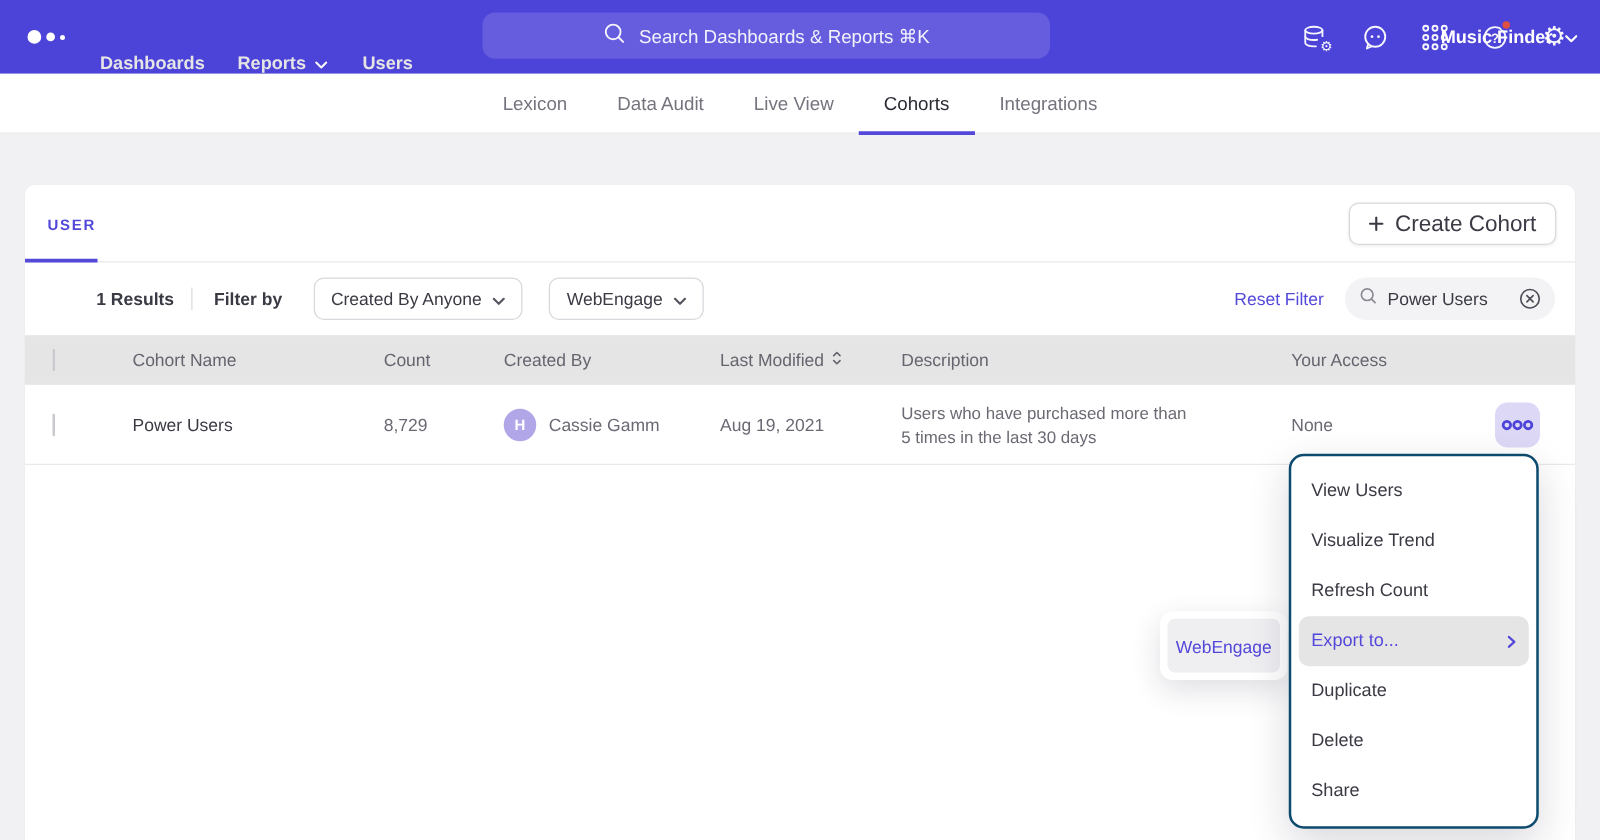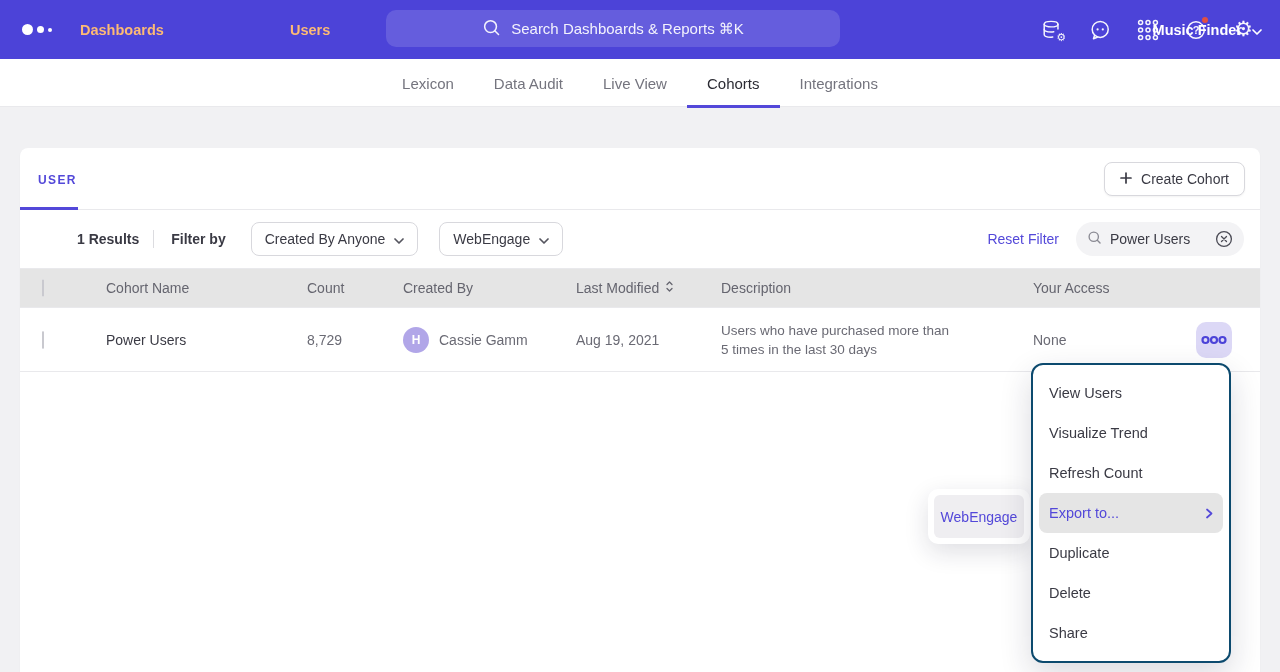--- a/index.html
+++ b/index.html
@@ -6,22 +6,22 @@
   html,body { width:1280px; height:672px; overflow:hidden; }
   body { font-family:"Liberation Sans", sans-serif; background:#f1f1f3; position:relative; color:#3a3a44; }
 
   
   .topnav { position:absolute; left:0; top:0; width:1280px; height:59px; background:#4c43d8; }
   .logo { position:absolute; left:22px; top:0; height:59px; display:flex; align-items:center; gap:4px; }
   .logo i { display:block; border-radius:50%; background:#fff; }
   .logo i:nth-child(1){ width:11px; height:11px; }
   .logo i:nth-child(2){ width:7px; height:7px; }
   .logo i:nth-child(3){ width:4px; height:4px; }
-  .navlink { position:absolute; top:0; height:59px; display:flex; align-items:center; gap:7px;
-             color:#fdba74; font-size:14.5px; font-weight:700; cursor:pointer; }
+  .navlink { position:absolute; top:0; height:59px; display:flex; align-items:flex-end; gap:7px;
+             color:#e5e5e5; font-size:14.5px; font-weight:700; cursor:pointer; }
   .nl-dash { left:80px; } .nl-rep { left:190px; } .nl-users { left:290px; }
   .navlink svg { opacity:.95; }
   .gsearch { position:absolute; left:386px; top:10px; width:454px; height:37px; border-radius:10px;
              background:rgba(255,255,255,0.14); display:flex; align-items:center; justify-content:center;
              gap:10px; color:rgba(255,255,255,0.92); font-size:15px; cursor:text; }
   .tn-icons { position:absolute; right:0; top:0; height:59px; display:flex; align-items:center; }
   .tn-ic { position:relative; width:23px; height:23px; margin-right:25px; color:#fff; opacity:.95; cursor:pointer; display:flex; align-items:center; justify-content:center; }
   .tn-ic svg { display:block; }
   .gear-glyph { font-size:21px; line-height:1; color:#fff; font-family:"DejaVu Sans", sans-serif; }
   .mini-gear { position:absolute; right:-4px; bottom:-3px; font-size:11px; line-height:1; color:#fff;
@@ -40,21 +40,21 @@
 
   
   .card { position:absolute; left:20px; top:148px; width:1240px; height:548px; background:#fff;
           border-radius:8px 8px 0 0; box-shadow:0 1px 2px rgba(0,0,0,.04); }
   .sect-head { position:relative; height:62px; border-bottom:1px solid #e9e9ec; }
   .user-tab { position:absolute; left:18px; top:25px; font-size:12px; font-weight:700; letter-spacing:1.4px;
               color:#5348d9; cursor:pointer; }
   .user-underline { position:absolute; left:0; top:59px; width:58px; height:3px; background:#5348d9; }
   .create-btn { position:absolute; right:15px; top:14px; height:34px; padding:0 15px; border-radius:8px;
                 border:1px solid #d8d8dd; background:#fff; display:flex; align-items:center; gap:9px;
-                font-size:14px; font-weight:500; color:#3a3a44; cursor:pointer; box-shadow:0 1px 2px rgba(0,0,0,.05); }
+                font-size:18px; font-weight:500; color:#3a3a44; cursor:pointer; box-shadow:0 1px 2px rgba(0,0,0,.05); }
 
   
   .filter-row { position:relative; height:58px; display:flex; align-items:center; padding:0 16px 0 57px; }
   .results { font-size:14px; font-weight:700; color:#3a3a44; }
   .vdiv { width:1px; height:18px; background:#dcdce0; margin:0 17px 0 14px; }
   .filter-by { font-size:14px; font-weight:700; color:#3a3a44; margin-right:25px; }
   .dd-btn { height:34px; padding:0 13px; border-radius:8px; border:1px solid #d8d8dd; background:#fff;
             display:flex; align-items:center; gap:9px; font-size:14px; font-weight:500; color:#3a3a44;
             cursor:pointer; margin-right:21px; }
   .dd-btn svg { color:#55555f; }
@@ -104,20 +104,28 @@
 <header class="topnav">
   <div class="logo">
       <i></i>
       <i></i>
       <i></i>
     </div>
 
   <span class="navlink nl-dash">
     <span>Dashboards</span>
   </span>
+  <span class="navlink nl-rep">
+    <span>Reports</span>
+    <span>
+      <svg width="10" height="6" viewBox="0 0 10 6">
+          <path d="M1 1 L5 5 L9 1" fill="none" stroke="#fff" stroke-width="1.7" stroke-linecap="round" stroke-linejoin="round"></path>
+        </svg>
+    </span>
+  </span>
   <span class="navlink nl-users">
     <span>Users</span>
   </span>
 
   <div class="gsearch">
     <span>
       <svg width="19" height="19" viewBox="0 0 20 20">
           <circle cx="9" cy="9" r="6.2" fill="none" stroke="currentColor" stroke-width="1.6"></circle>
           <line x1="13.7" y1="13.7" x2="17.4" y2="17.4" stroke="currentColor" stroke-width="1.6" stroke-linecap="round"></line>
         </svg>

